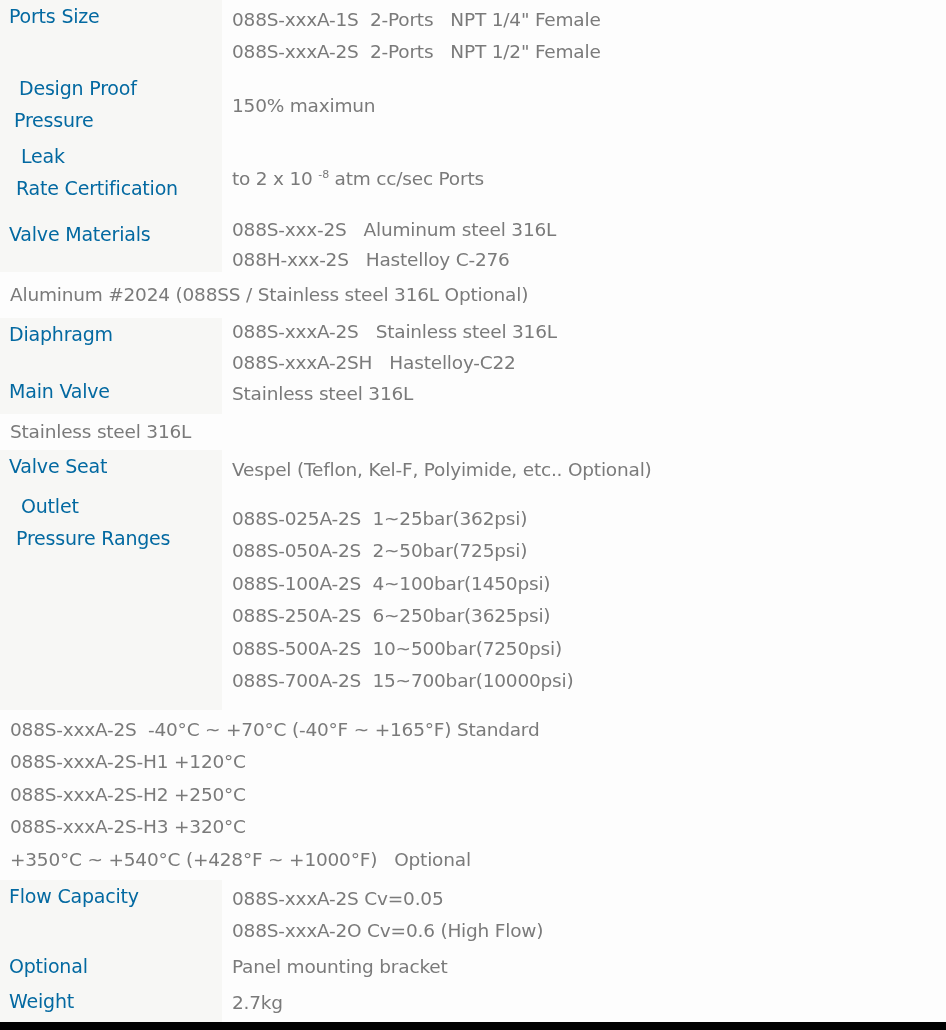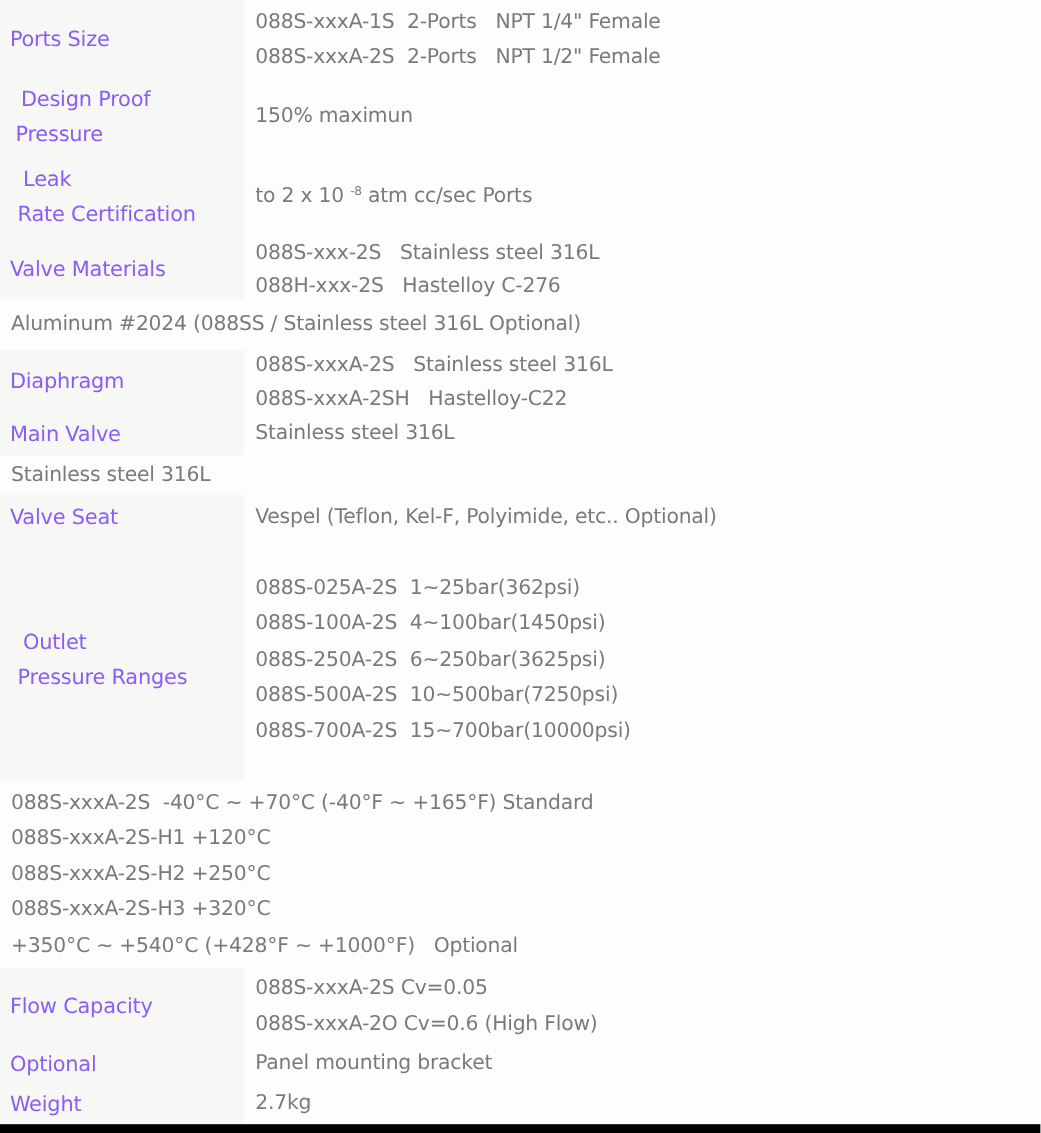--- a/index.html
+++ b/index.html
@@ -12,23 +12,23 @@
     }
     .spec-table {
       position: absolute; left: 0; top: 0; width: 946px;
       border-collapse: collapse;
     }
     .row { display: flex; width: 946px; }
     .label {
       width: 222px; box-sizing: border-box;
       background: #f7f7f5;
       padding-left: 9px; padding-right: 4px;
-      display: flex; flex-direction: column; justify-content: center;
+      display: flex; flex-direction: column; 
       font-size: 19px; line-height: 32px; letter-spacing: -0.2px;
-      color: #8b5cf6;
+      color: #0369a1;
     }
     .value {
       flex: 1; box-sizing: border-box;
       padding-left: 10px;
       display: flex; flex-direction: column; justify-content: center;
       font-size: 18.5px; line-height: 32.5px; letter-spacing: -0.2px;
       color: #7a7a7a;
       white-space: pre;
     }
     .value .line { display: block; }
@@ -71,21 +71,21 @@
     <div class="value">
       <span class="line"><span>to 2 x 10 </span><sup>-8</sup><span> atm cc/sec Ports</span></span>
     </div>
   </div>
 
   <div class="row" style="height:54px">
     <div class="label">
         <span>Valve Materials</span>
       </div>
     <div class="value" style="line-height:30px">
-      <span class="line">088S-xxx-2S   Stainless steel 316L</span>
+      <span class="line">088S-xxx-2S   Aluminum steel 316L</span>
       <span class="line">088H-xxx-2S   Hastelloy C-276</span>
     </div>
   </div>
 
   <div class="row" style="height:46px">
     <div class="value">
       <span class="line">Aluminum #2024 (088SS / Stainless steel 316L Optional)</span>
     </div>
   </div>
 
@@ -123,20 +123,21 @@
     </div>
   </div>
 
   <div class="row" style="height:220px">
     <div class="label" style="padding-left:16px">
       <span style="padding-left:5px">Outlet</span>
       <span>Pressure  Ranges</span>
     </div>
     <div class="value">
       <span class="line">088S-025A-2S  1~25bar(362psi)</span>
+      <span class="line">088S-050A-2S  2~50bar(725psi)</span>
       <span class="line">088S-100A-2S  4~100bar(1450psi)</span>
       <span class="line">088S-250A-2S  6~250bar(3625psi)</span>
       <span class="line">088S-500A-2S  10~500bar(7250psi)</span>
       <span class="line">088S-700A-2S  15~700bar(10000psi)</span>
     </div>
   </div>
 
   <div class="row" style="height:170px">
     <div class="value">
       <span class="line">088S-xxxA-2S  -40°C ~ +70°C (-40°F ~ +165°F) Standard</span>

